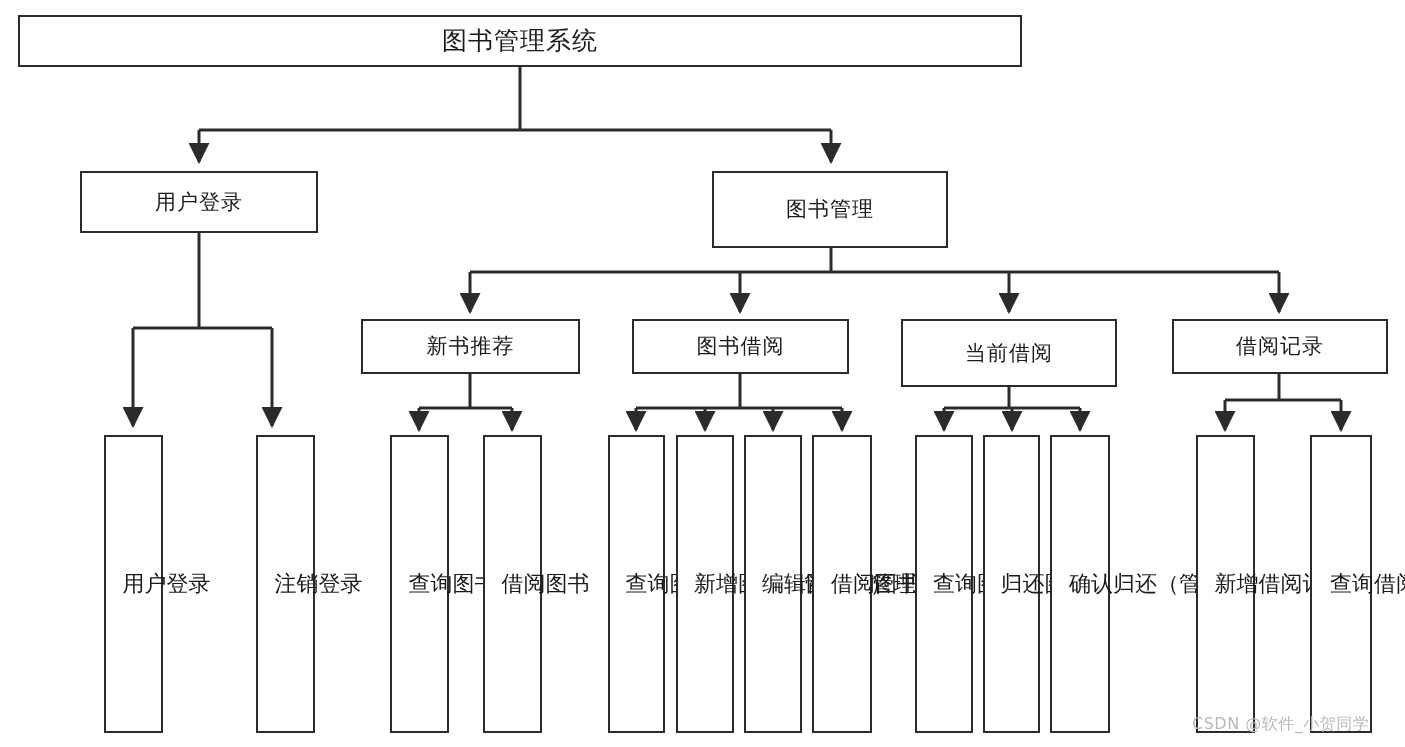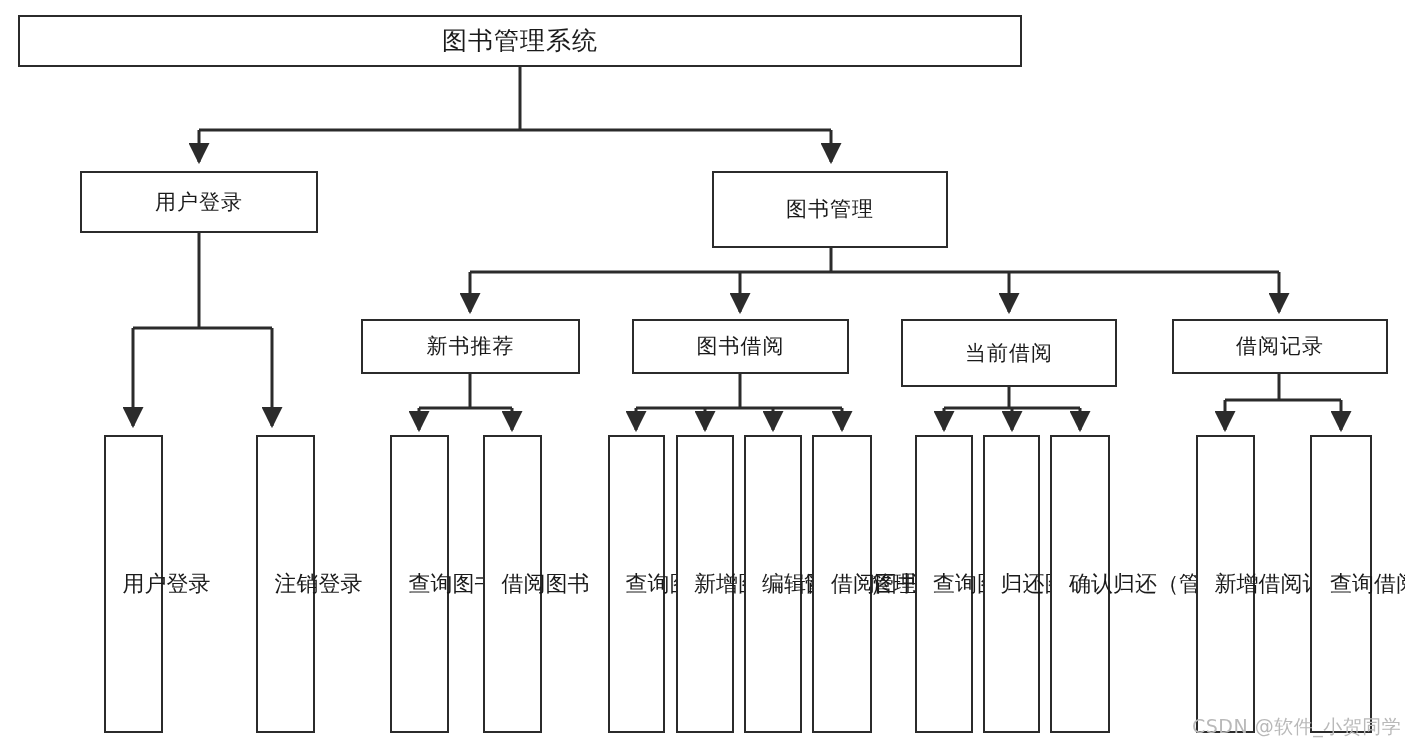--- a/index.html
+++ b/index.html
@@ -57,21 +57,21 @@
   .node.vert .label {
     font-size: 22px;
     line-height: 1.26;
     letter-spacing: 0px;
     width: 1em;
     word-break: break-all;
     text-align: center;
   }
   .watermark {
     position: absolute;
-    font-size: 19px;
+    font-size: 16px;
     color: #b9b9b9;
     letter-spacing: 0.5px;
     white-space: nowrap;
     user-select: none;
   }
 </style>
 </head>
 <body>
 
 <div id="canvas">

